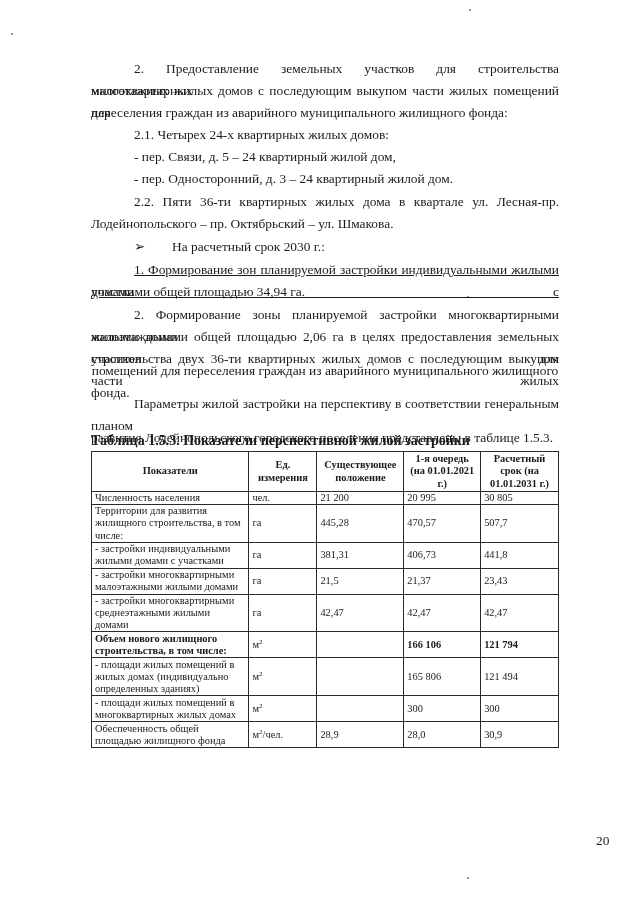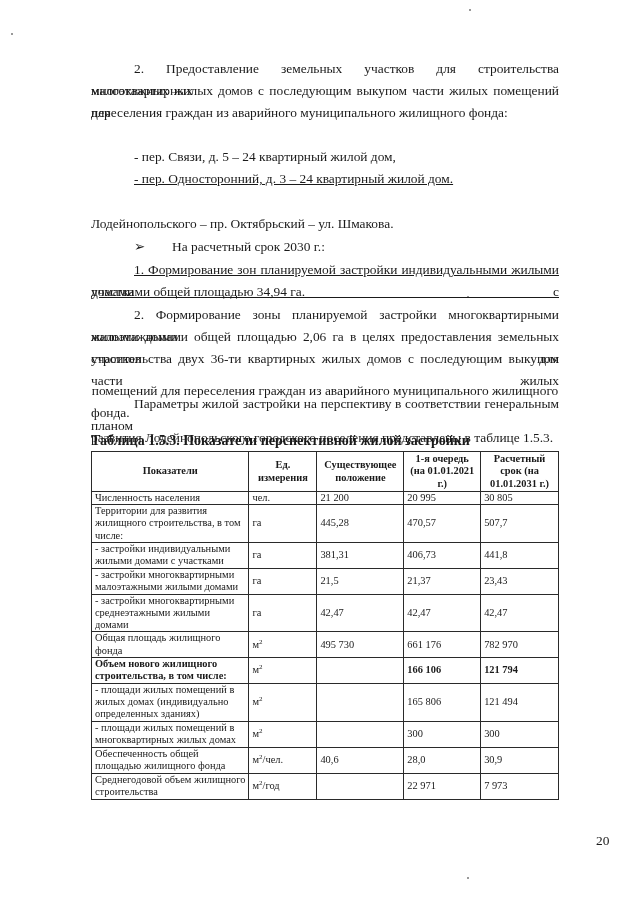--- a/index.html
+++ b/index.html
@@ -30,36 +30,38 @@
 
   <div class="speck" style="left:469px;top:9px;"></div>
   <div class="speck" style="left:11px;top:33px;"></div>
   <div class="speck" style="left:467px;top:296px;"></div>
   <div class="speck" style="left:467px;top:877px;"></div>
 
   <div class="p just ind" style="top:58px;"><span>2. Предоставление земельных участков для строительства многоквартирных</span></div>
   <div class="p just" style="top:80px;"><span>малоэтажных жилых домов с последующим выкупом части жилых помещений для</span></div>
   <div class="p last" style="top:102px;"><span>переселения граждан из аварийного муниципального жилищного фонда:</span></div>
 
+  <div class="p last ind" style="top:124px;"><span>2.1. Четырех 24-х квартирных жилых домов:</span></div>
   <div class="p last ind" style="top:146px;"><span>- пер. Связи, д. 5 – 24 квартирный жилой дом,</span></div>
-  <div class="p last ind" style="top:168px;text-decoration:underline;"><span>- пер. Односторонний, д. 3 – 24 квартирный жилой дом.</span></div>
+  <div class="p last ind" style="top:168px;"><span>- пер. Односторонний, д. 3 – 24 квартирный жилой дом.</span></div>
 
+  <div class="p just ind" style="top:191px;"><span>2.2. Пяти 36-ти квартирных жилых дома в квартале ул. Лесная-пр.</span></div>
   <div class="p last" style="top:213px;"><span>Лодейнопольского – пр. Октябрьский – ул. Шмакова.</span></div>
 
   <div class="arrow-line" style="top:236px;">
     <span class="arrow">➢</span><span>На расчетный срок 2030 г.:</span>
   </div>
 
   <div class="p just ind" style="top:259px;text-decoration:underline;"><span>1. Формирование зон планируемой застройки индивидуальными жилыми домами с</span></div>
   <div class="p last" style="top:281px;"><span>участками общей площадью 34,94 га.</span></div>
 
   <div class="p just ind" style="top:304px;"><span>2. Формирование зоны планируемой застройки многоквартирными малоэтажными</span></div>
   <div class="p just" style="top:326px;"><span>жилыми домами общей площадью 2,06 га в целях предоставления земельных участков для</span></div>
   <div class="p just" style="top:348px;"><span>строительства двух 36-ти квартирных жилых домов с последующим выкупом части жилых</span></div>
-  <div class="p last" style="top:380px;"><span>помещений для переселения граждан из аварийного муниципального жилищного фонда.</span></div>
+  <div class="p last" style="top:360px;"><span>помещений для переселения граждан из аварийного муниципального жилищного фонда.</span></div>
 
   <div class="p just ind" style="top:393px;"><span>Параметры жилой застройки на перспективу в соответствии генеральным планом</span></div>
   <div class="p last" style="top:427px;"><span>развития Лодейнопольского городского поселения представлены в таблице 1.5.3.</span></div>
 
   <div class="caption">Таблица 1.5.3. Показатели перспективной жилой застройки</div>
 
   <table class="t">
     <colgroup>
       <col style="width:158px">
         <col style="width:68px">
@@ -105,27 +107,20 @@
         <td class="c">21,37</td>
         <td class="c">23,43</td>
       </tr>
       <tr style="height:26px">
         <td>- застройки многоквартирными среднеэтажными жилыми домами</td>
         <td class="c">га</td>
         <td class="c">42,47</td>
         <td class="c">42,47</td>
         <td class="c">42,47</td>
       </tr>
-      <tr style="height:13px">
-        <td>Общая площадь жилищного фонда</td>
-        <td class="c"><span>м</span><sup>2</sup><span></span></td>
-        <td class="c">495 730</td>
-        <td class="c">661 176</td>
-        <td class="c">782 970</td>
-      </tr>
       <tr style="height:26px">
         <td class="b">Объем нового жилищного строительства, в том числе:</td>
         <td class="c"><span>м</span><sup>2</sup><span></span></td>
         <td class="c b"></td>
         <td class="c b">166 106</td>
         <td class="c b">121 794</td>
       </tr>
       <tr style="height:38px">
         <td>- площади жилых помещений в жилых домах (индивидуально определенных зданиях)</td>
         <td class="c"><span>м</span><sup>2</sup><span></span></td>
@@ -136,28 +131,21 @@
       <tr style="height:26px">
         <td>- площади жилых помещений в многоквартирных жилых домах</td>
         <td class="c"><span>м</span><sup>2</sup><span></span></td>
         <td class="c"></td>
         <td class="c">300</td>
         <td class="c">300</td>
       </tr>
       <tr style="height:26px">
         <td>Обеспеченность общей площадью жилищного фонда</td>
         <td class="c"><span>м</span><sup>2</sup><span>/чел.</span></td>
-        <td class="c">40,6</td>
+        <td class="c">28,9</td>
         <td class="c">28,0</td>
         <td class="c">30,9</td>
-      </tr>
-      <tr style="height:26px">
-        <td>Среднегодовой объем жилищного строительства</td>
-        <td class="c"><span>м</span><sup>2</sup><span>/год</span></td>
-        <td class="c"></td>
-        <td class="c">22 971</td>
-        <td class="c">7 973</td>
       </tr>
     </tbody>
   </table>
 
   <div class="pagenum">20</div>
 </div>
 
 </body></html>

